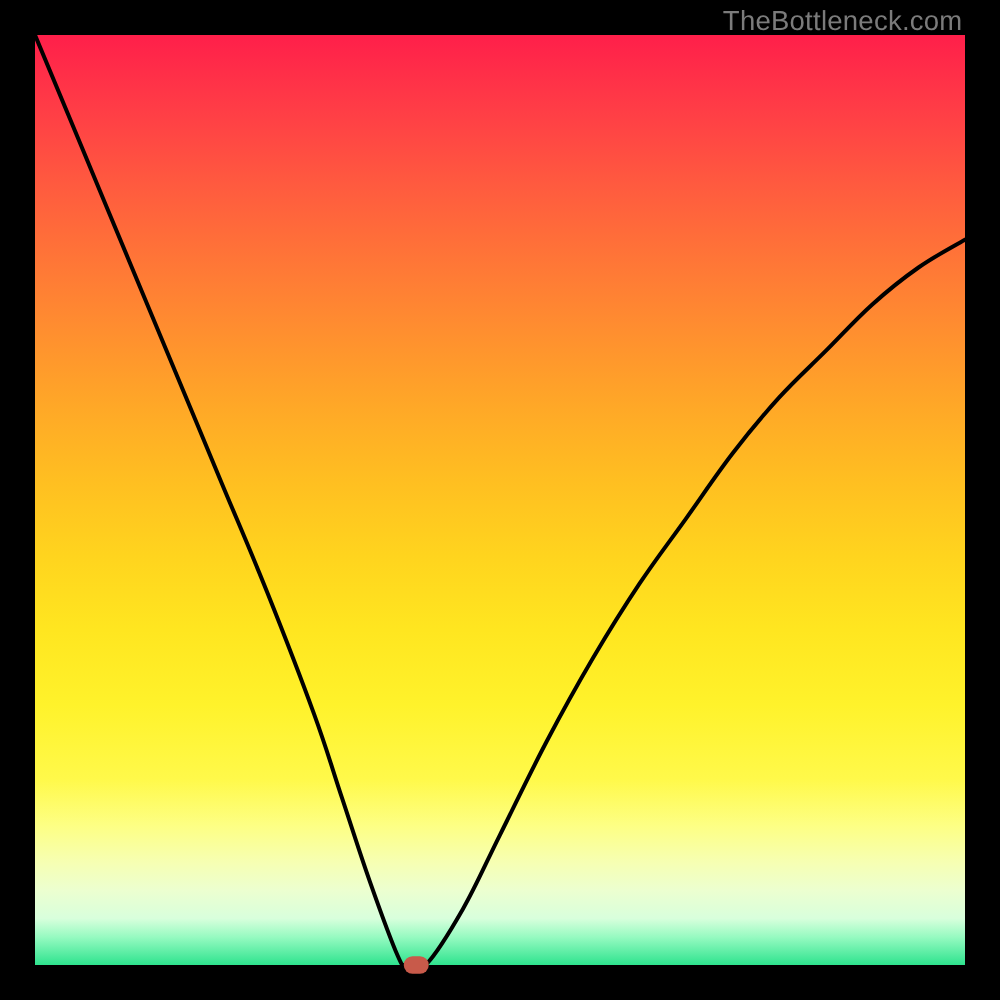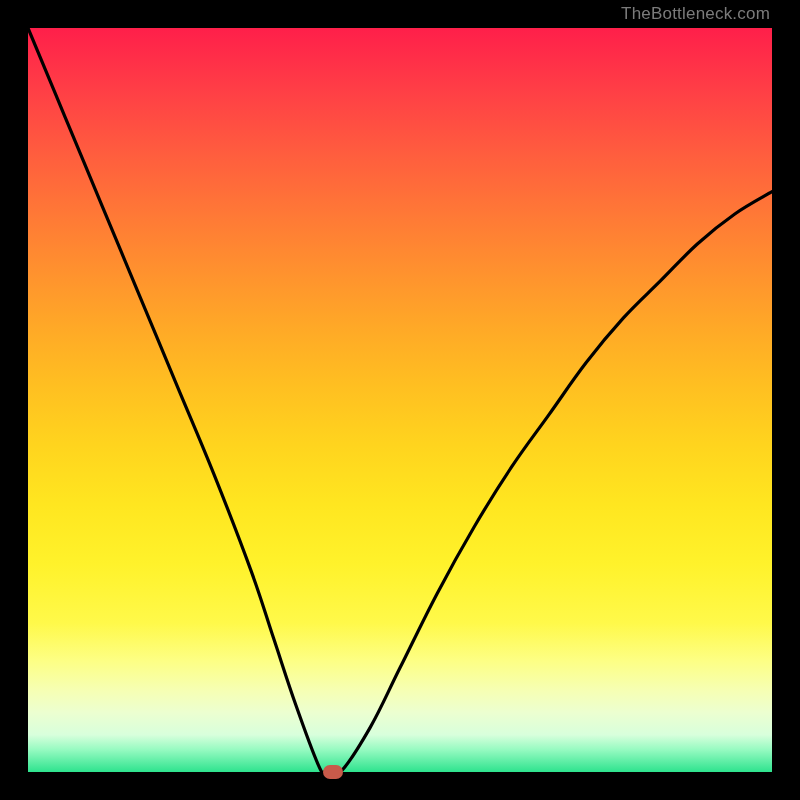--- a/index.html
+++ b/index.html
@@ -58,21 +58,21 @@
     height: 14px;
     border-radius: 7px;
     background: #c85a4a;
     transform: translate(-50%, -50%);
   }
   .watermark {
     position: absolute;
     top: 4px;
     right: 30px;
     color: #7b7b7b;
-    font-size: 17px;
+    font-size: 22px;
     font-weight: 500;
     letter-spacing: 0.2px;
     user-select: none;
   }
 </style>
 </head>
 <body>
 
 <div class="watermark">TheBottleneck.com</div>
 

